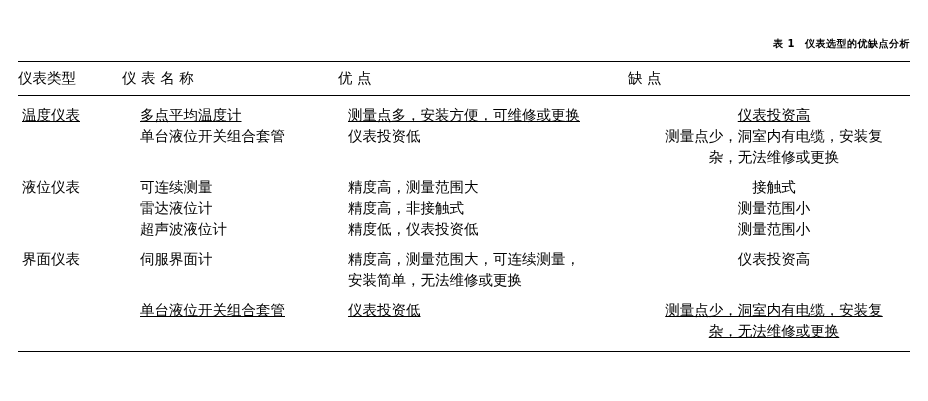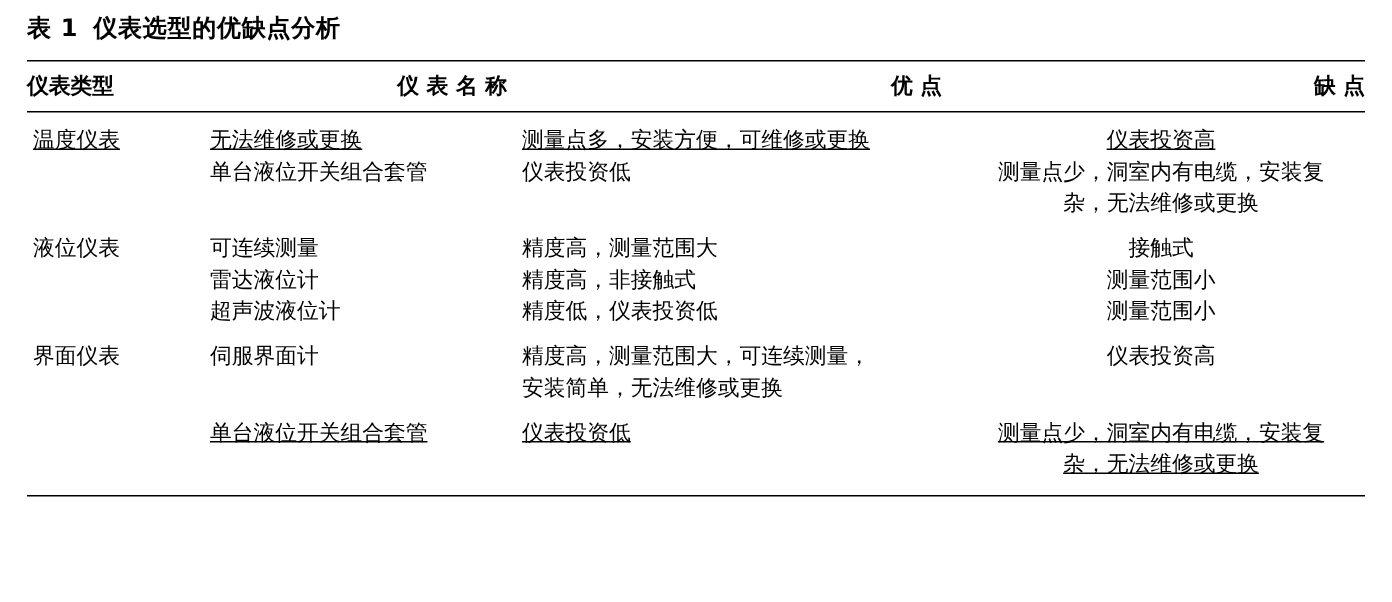--- a/index.html
+++ b/index.html
@@ -15,58 +15,59 @@
     overflow: hidden;
   }
   .page {
     position: relative;
     width: 928px;
     height: 401px;
     box-sizing: border-box;
     padding: 0 18px;
   }
   .table-title {
-    text-align: left;
-    font-size: 16px;
+    text-align: right;
+    font-size: 10px;
     font-weight: bold;
     letter-spacing: 0.5px;
     padding-top: 9px;
     padding-bottom: 10px;
+    margin-top: 28px;
   }
   .title-num {
     margin-right: 10px;
   }
   table.tbl {
     width: 892px;
     border-collapse: collapse;
     table-layout: fixed;
     font-size: 14.5px;
   }
   table.tbl thead th {
-    font-weight: bold;
+    font-weight: normal;
     padding: 7px 0 7px 0;
     vertical-align: middle;
     text-align: left;
   }
   .rule-top {
     border-top: 1.6px solid #000;
   }
   .rule-mid {
     border-bottom: 0.9px solid #000;
   }
   .rule-bottom {
     border-bottom: 1.6px solid #000;
   }
   th.c-type  { width: 104px; padding-left: 2px; }
   th.c-name  { width: 216px; }
   th.c-pro   { width: 290px; }
   th.c-con   { width: 282px; }
   .hdr-center {
     display: block;
-    text-align: right;
+    text-align: left;
   }
   td {
     vertical-align: top;
     padding: 0;
     line-height: 1.45;
   }
   .cell-type {
     padding-left: 4px;
     white-space: nowrap;
   }
@@ -107,21 +108,21 @@
         </th>
         <th class="c-con rule-top rule-mid">
           <span class="hdr-center">缺    点</span>
         </th>
       </tr>
     </thead>
     <tbody>
 
       <tr class="row-pad">
         <td class="cell-type" rowspan="2">温度仪表</td>
-        <td class="cell-name">无法维修或更换</td>
+        <td class="cell-name">多点平均温度计</td>
         <td class="cell-pro">
           <span class="line">测量点多，安装方便，可维修或更换</span>
         </td>
         <td class="cell-con">
           <span class="line">仪表投资高</span>
         </td>
       </tr>
       <tr>
         <td class="cell-name">单台液位开关组合套管</td>
         <td class="cell-pro">

